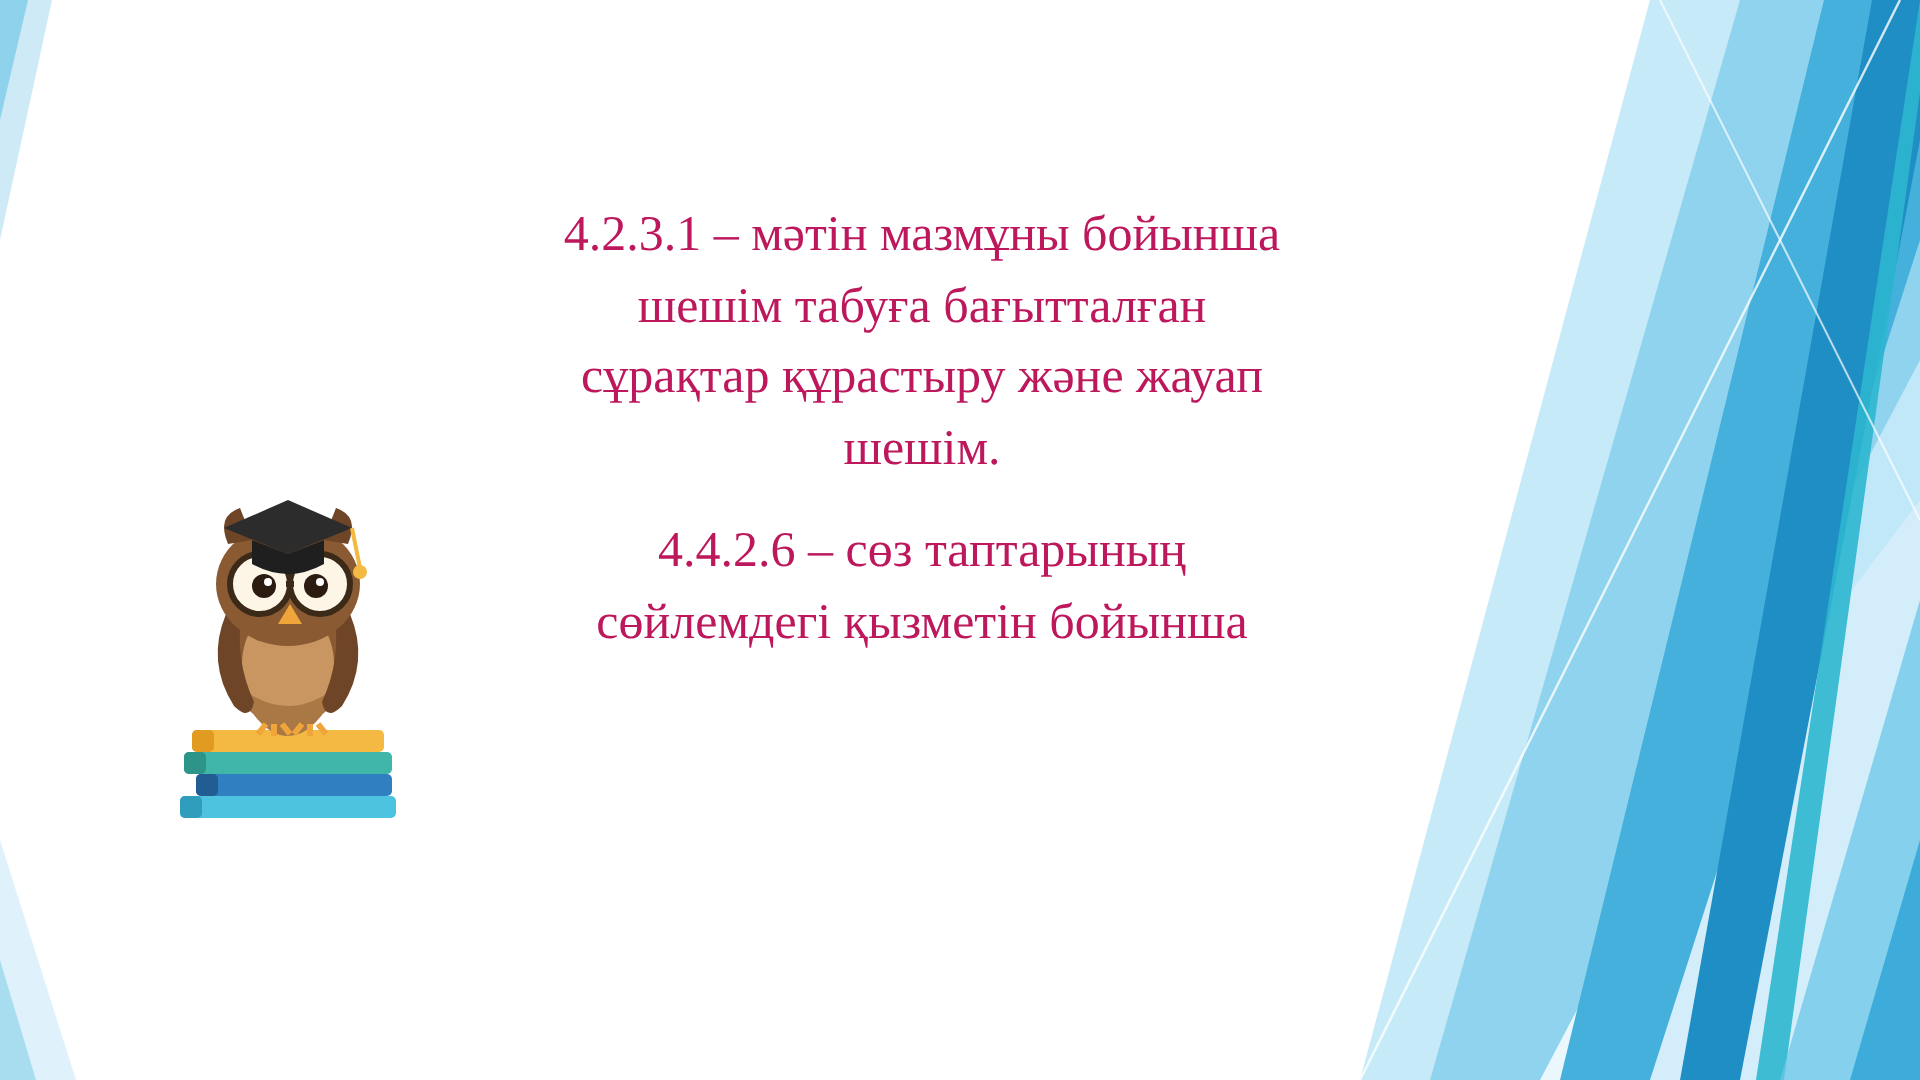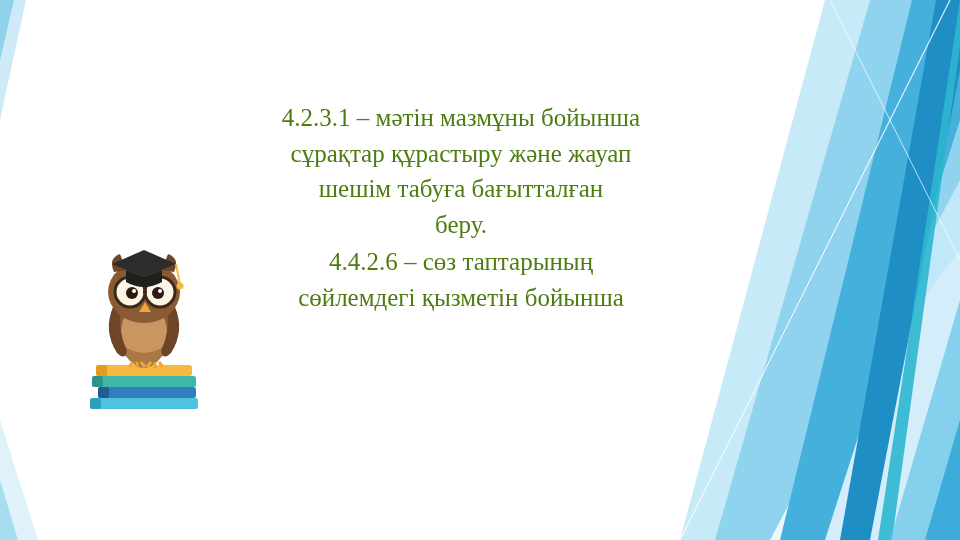--- a/index.html
+++ b/index.html
@@ -36,29 +36,29 @@
     pointer-events: none;
   }
 
   
   .text-block {
     position: absolute;
     left: 196px;
     top: 100px;
     width: 530px;
     text-align: center;
-    color: #4d7c0f;
+    color: #be185d;
   }
   .line {
     font-size: 25px;
     line-height: 1.42;
     white-space: nowrap;
   }
   .para2 {
-    margin-top: 2px;
+    margin-top: 16px;
     text-align: center;
   }
 
   
   .owl-wrap {
     position: absolute;
     left: 88px;
     top: 222px;
     width: 130px;
     height: 190px;
@@ -136,20 +136,20 @@
         <path d="M24 42 l32 -14 l32 14 l-32 13z" fill="#2c2c2c"></path>
         <path d="M38 48 l0 12 q18 10 36 0 l0 -12 l-18 7z" fill="#1f1f1f"></path>
         <line x1="88" y1="42" x2="92" y2="62" stroke="#f4b942" stroke-width="2"></line>
         <circle cx="92" cy="64" r="3.5" fill="#f4b942"></circle>
       </g>
     </svg>
   </div>
 
   <div class="text-block">
     <div class="line">4.2.3.1 – мәтін мазмұны бойынша</div>
+    <div class="line">шешім табуға бағытталған</div>
     <div class="line">сұрақтар құрастыру және жауап</div>
-    <div class="line">шешім табуға бағытталған</div>
-    <div class="line">беру.</div>
+    <div class="line">шешім.</div>
     <div class="line para2">4.4.2.6 – сөз таптарының</div>
     <div class="line">сөйлемдегі қызметін бойынша</div>
   </div>
 
 </div>
 
 </body></html>

